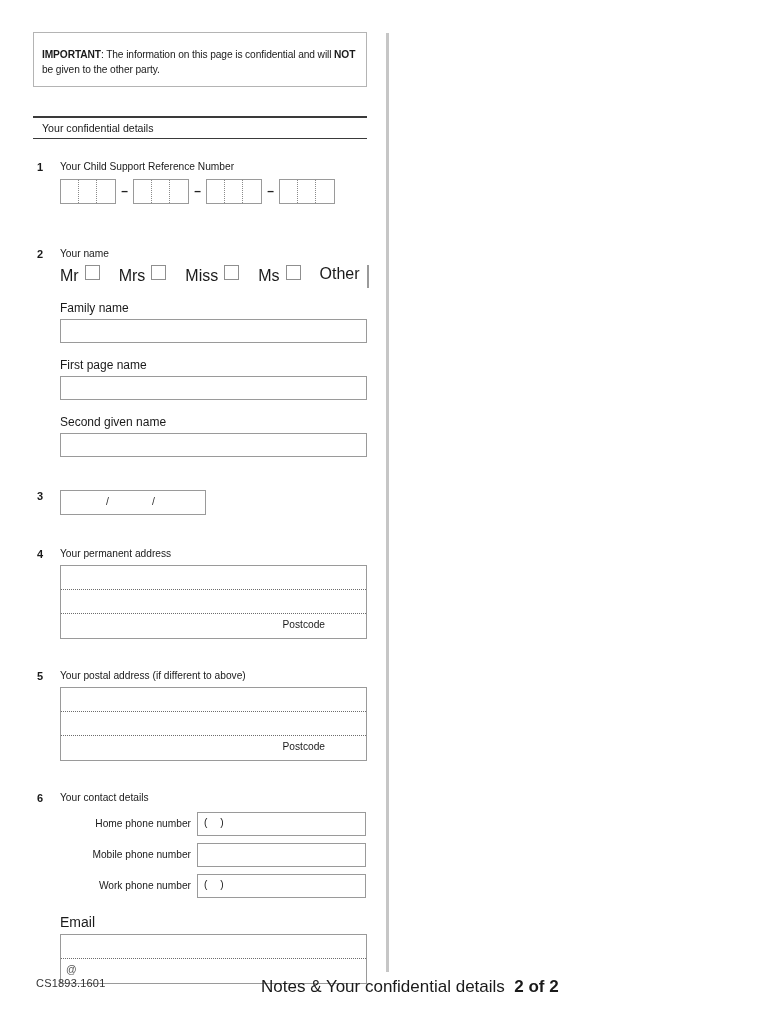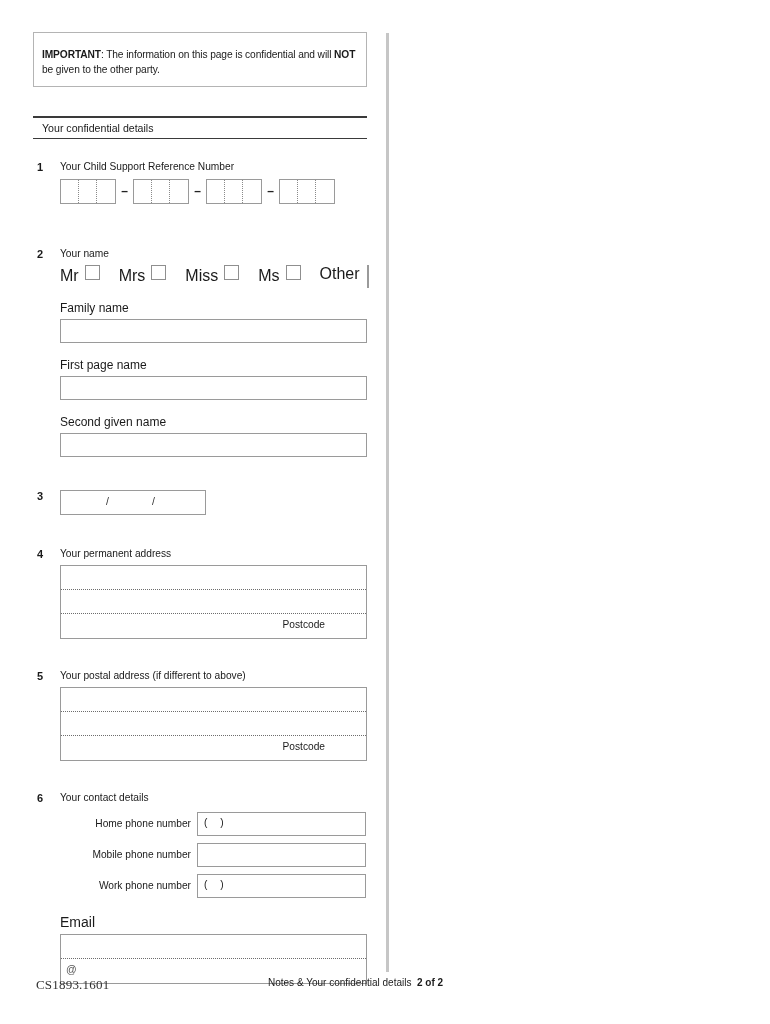--- a/index.html
+++ b/index.html
@@ -225,30 +225,29 @@
     top: 4px;
     font-size: 10.5px;
     color: #555;
   }
 
   
   .footer-code {
     position: absolute;
     left: 36px;
     top: 977px;
-    font-size: 13px;
+    font-size: 11px;
     color: #333;
     letter-spacing: 0.2px;
-    font-family: Liberation Serif, serif;
   }
   .footer-title {
     position: absolute;
-    left: 268px;
+    left: 261px;
     top: 977px;
-    font-size: 10px;
+    font-size: 17px;
     color: #1a1a1a;
   }
   .footer-title b { font-weight: bold; }
 </style>
 </head>
 <body>
 
 <div class="page">
 
   <div class="divider"></div>

